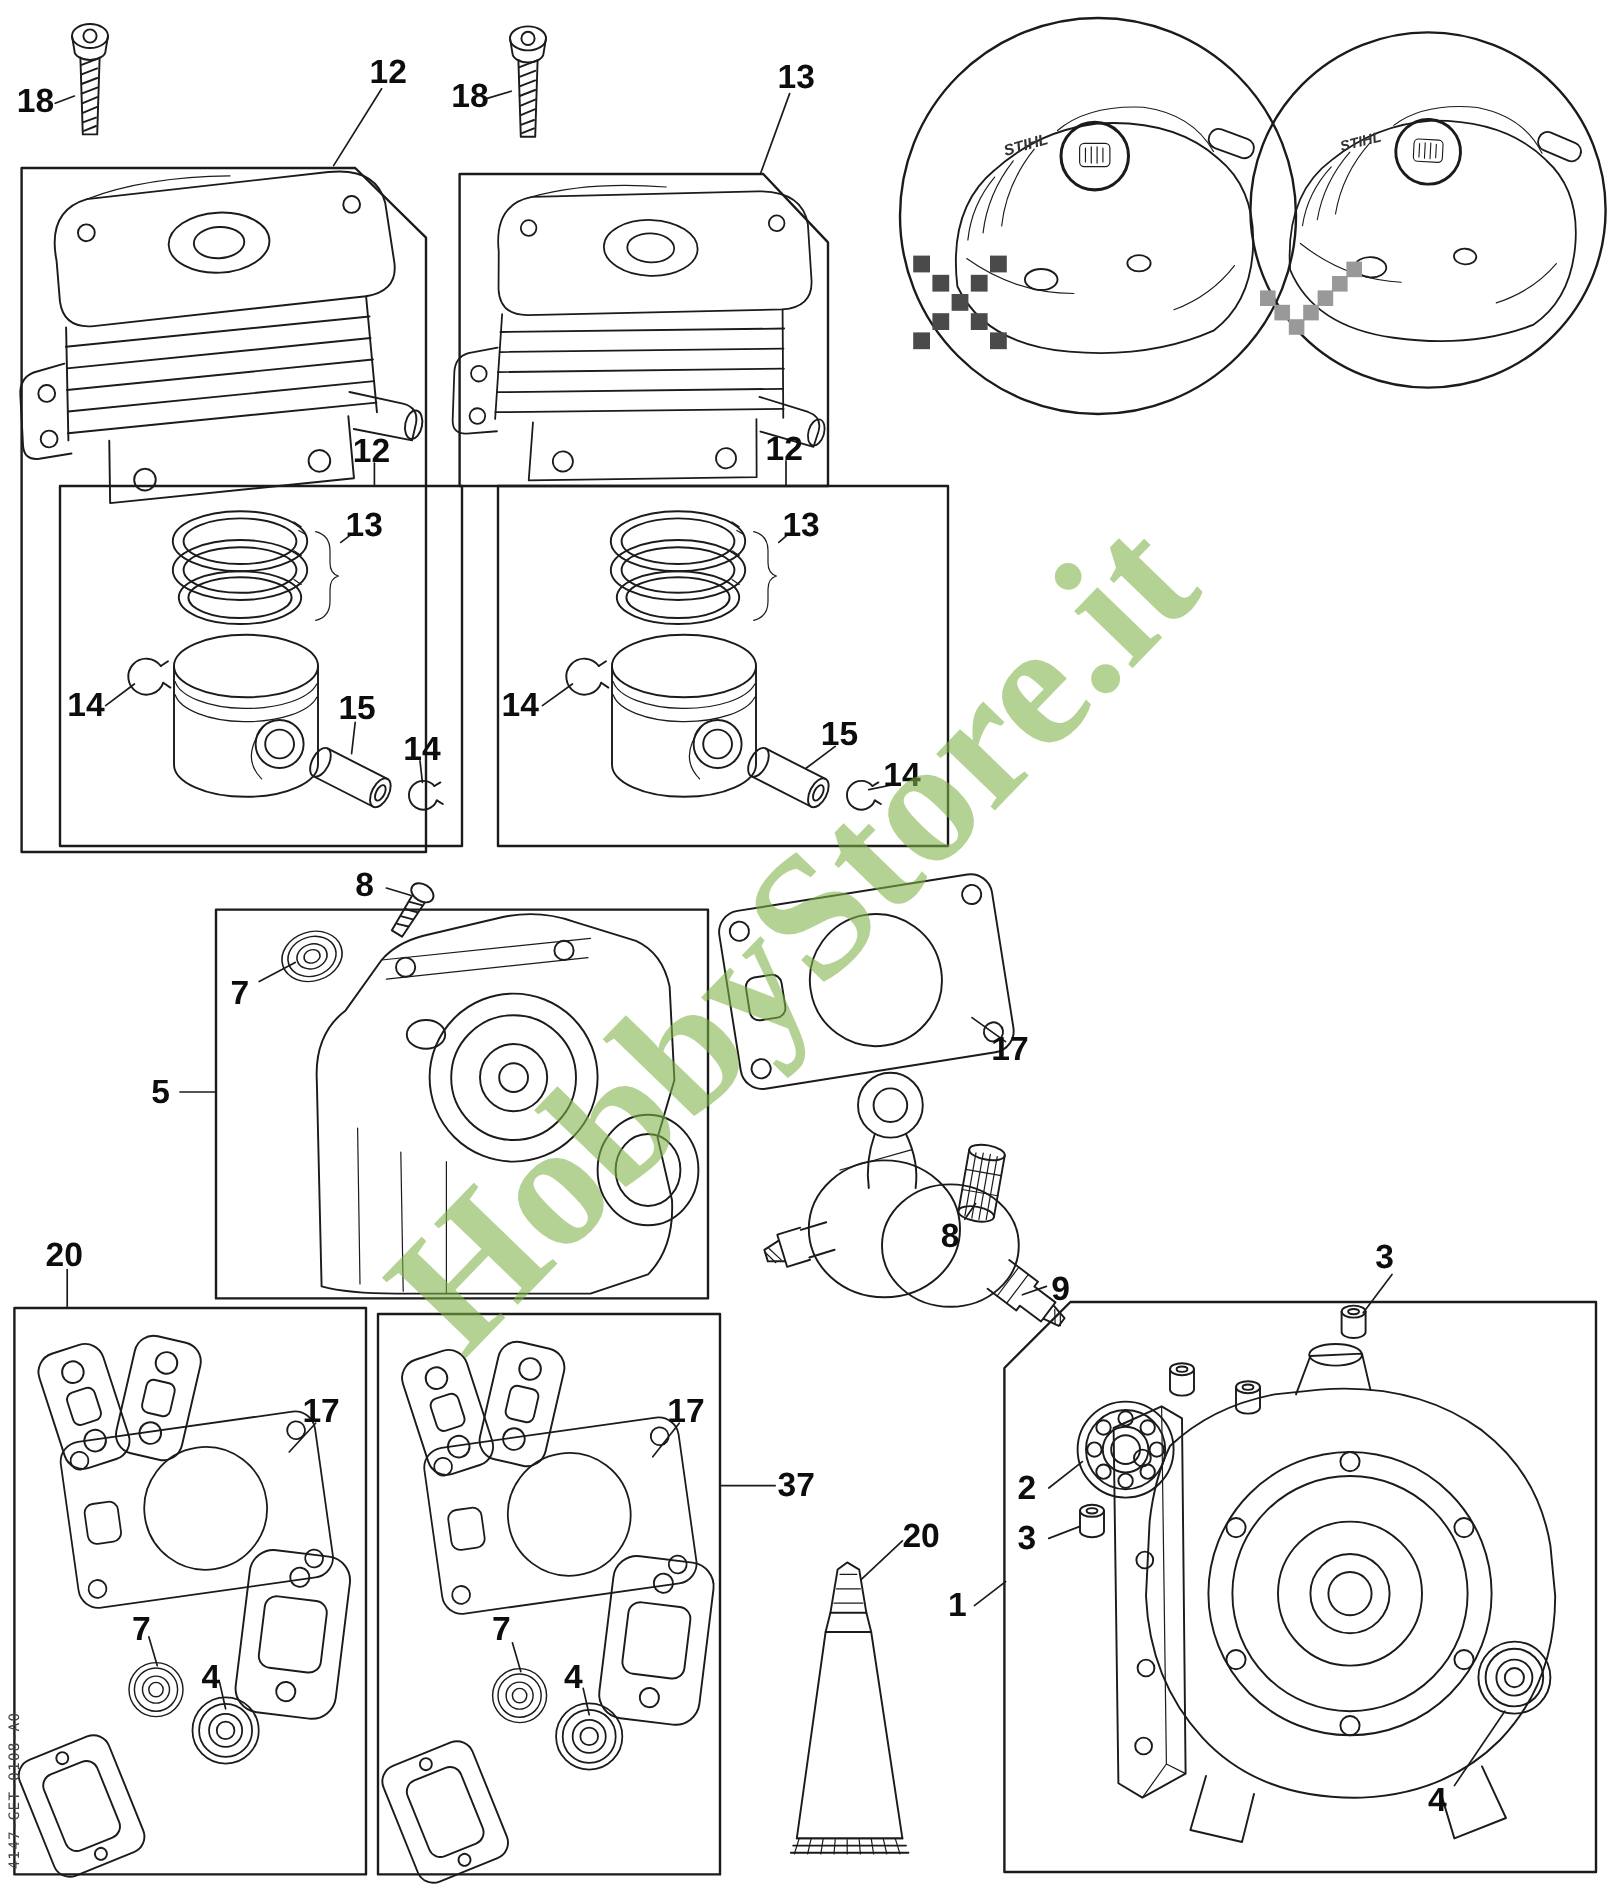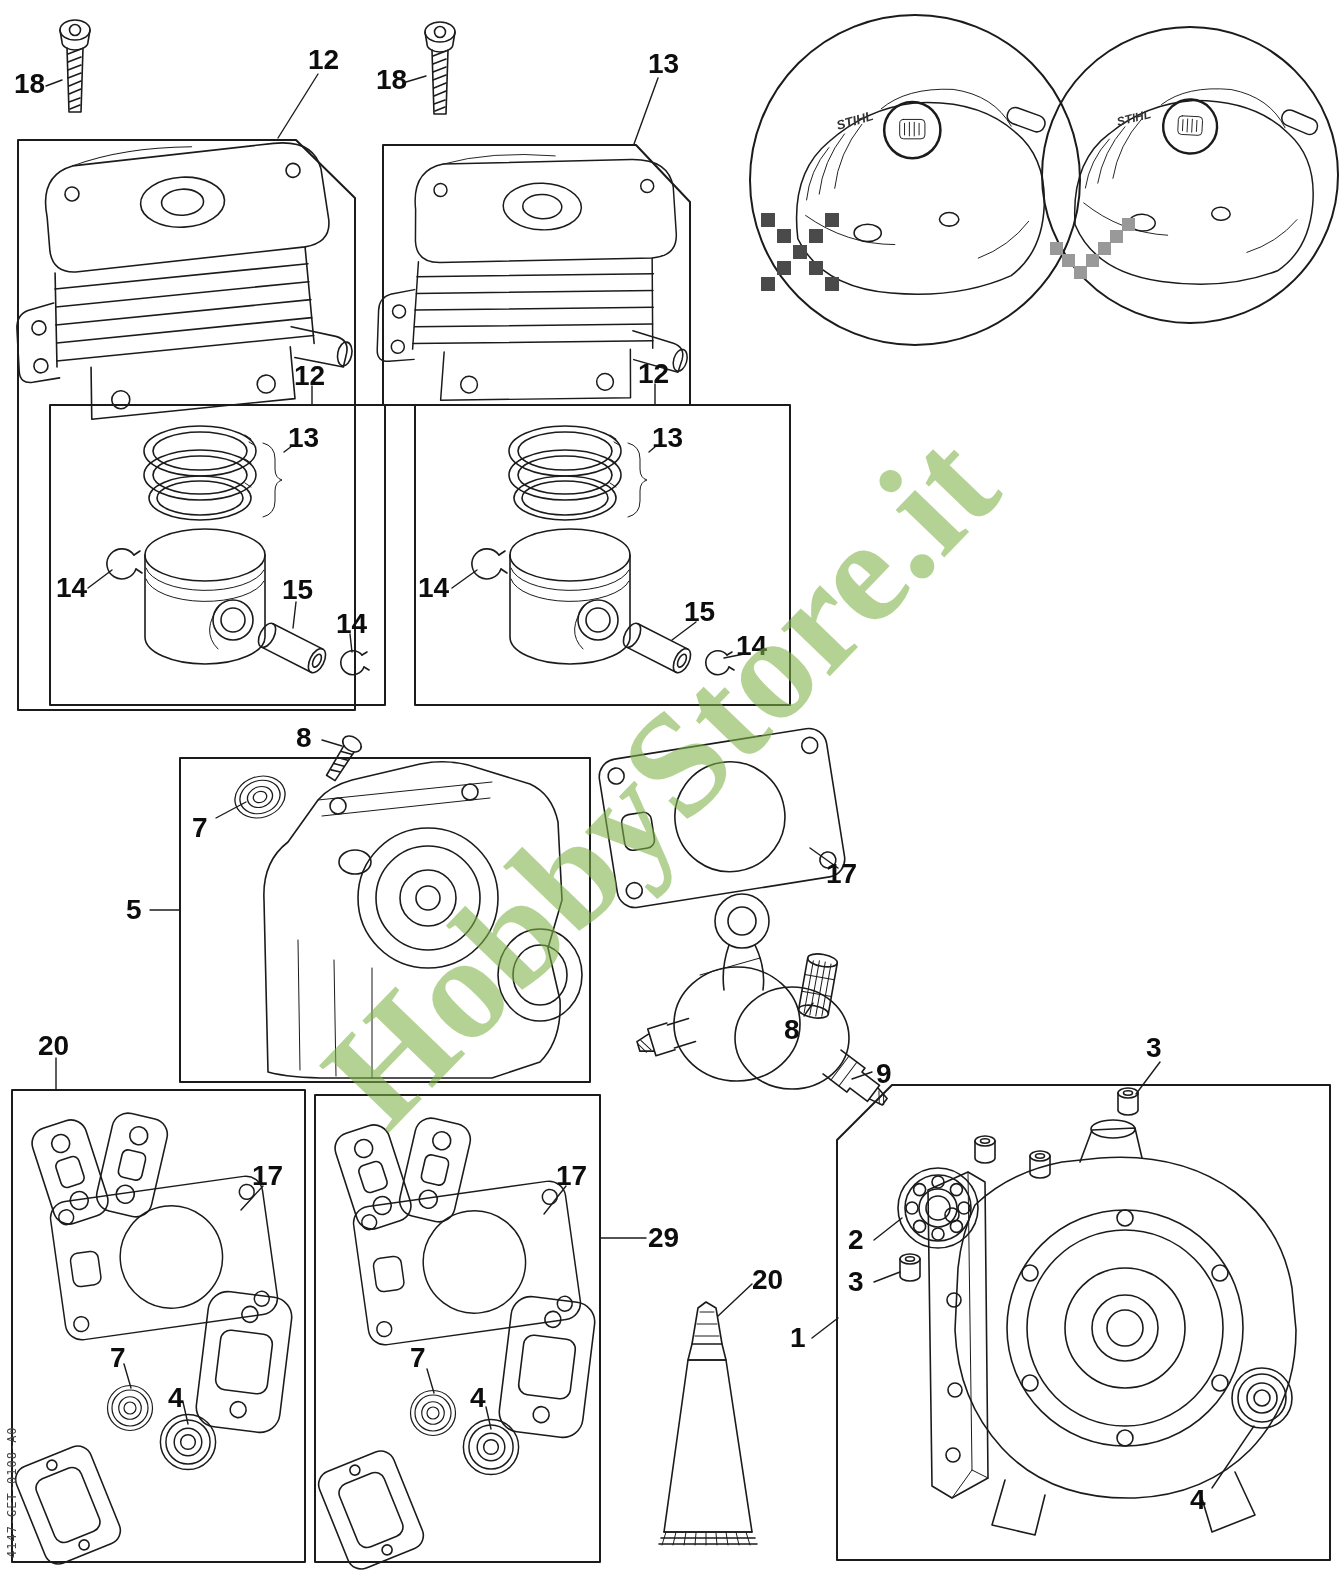--- a/index.html
+++ b/index.html
@@ -386,21 +386,21 @@
 <div class="callout" style="left:192px;top:814px">7</div>
 <div class="callout" style="left:126px;top:896px">5</div>
 <div class="callout" style="left:826px;top:860px">17</div>
 <div class="callout" style="left:784px;top:1016px">8</div>
 <div class="callout" style="left:876px;top:1060px">9</div>
 <div class="callout" style="left:38px;top:1032px">20</div>
 <div class="callout" style="left:252px;top:1162px">17</div>
 <div class="callout" style="left:110px;top:1344px">7</div>
 <div class="callout" style="left:168px;top:1384px">4</div>
 <div class="callout" style="left:556px;top:1162px">17</div>
-<div class="callout" style="left:648px;top:1224px">29</div>
+<div class="callout" style="left:648px;top:1224px">37</div>
 <div class="callout" style="left:410px;top:1344px">7</div>
 <div class="callout" style="left:470px;top:1384px">4</div>
 <div class="callout" style="left:752px;top:1266px">20</div>
 <div class="callout" style="left:1146px;top:1034px">3</div>
 <div class="callout" style="left:848px;top:1226px">2</div>
 <div class="callout" style="left:848px;top:1268px">3</div>
 <div class="callout" style="left:790px;top:1324px">1</div>
 <div class="callout" style="left:1190px;top:1486px">4</div>
 
 <div class="watermark">HobbyStore.it</div>

